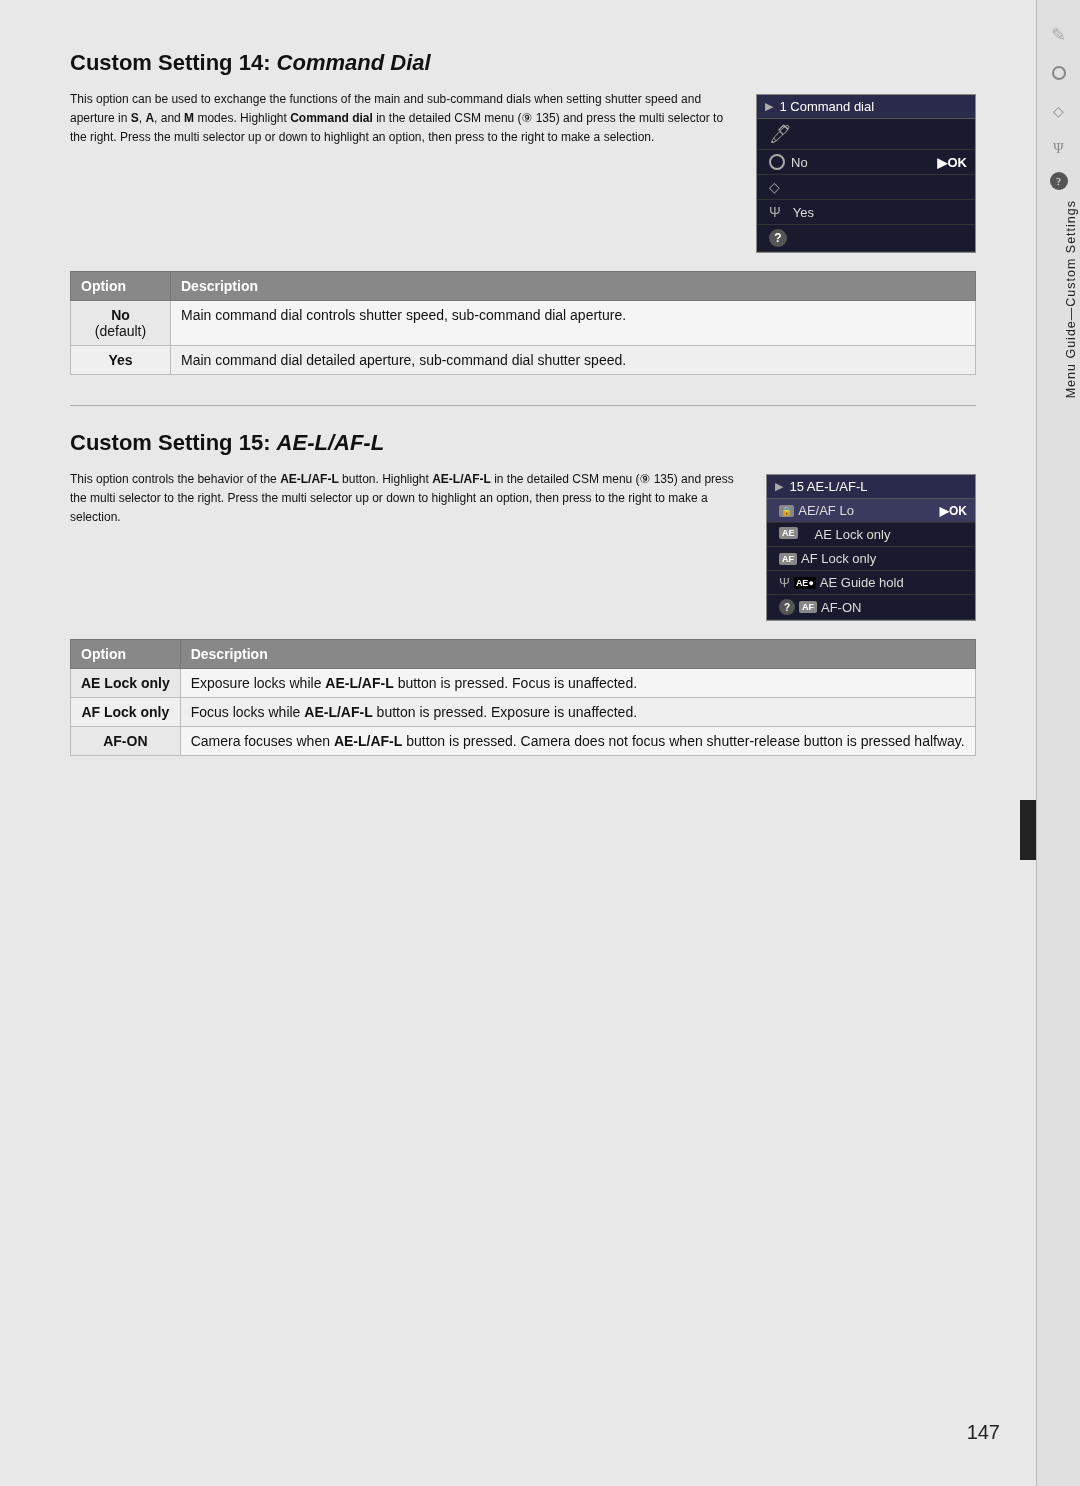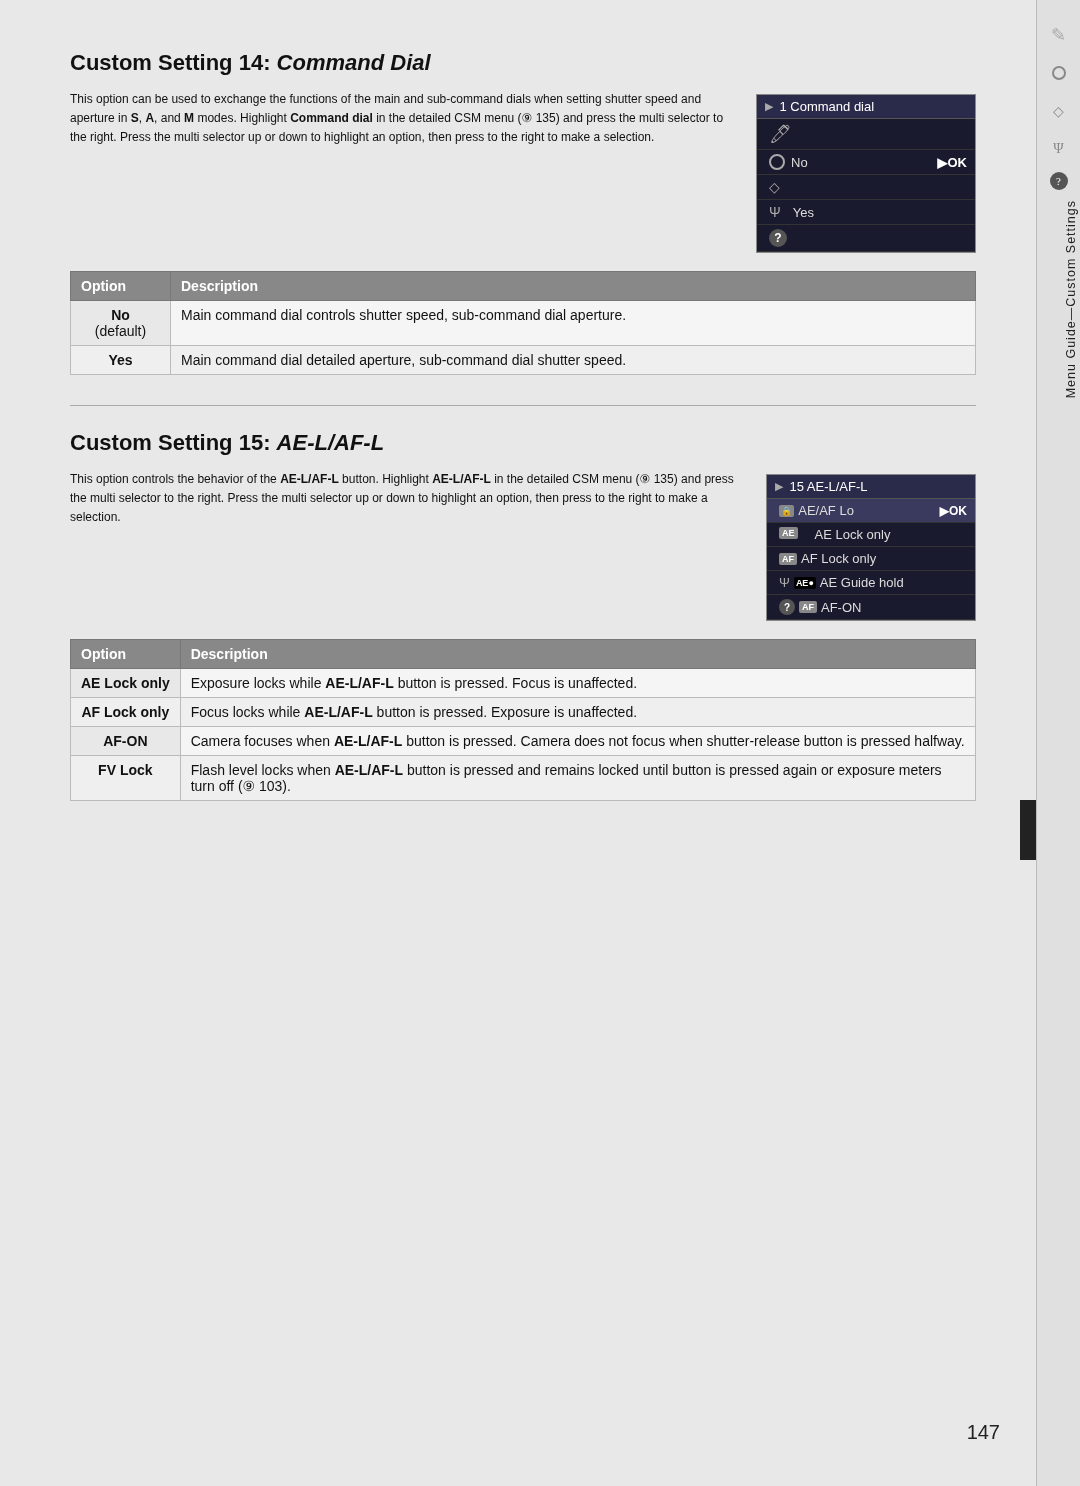--- a/index.html
+++ b/index.html
@@ -312,24 +312,20 @@
             <td>Exposure locks while <strong>AE-L/AF-L</strong> button is pressed. Focus is unaffected.</td>
           </tr>
           <tr>
             <td><strong>AF Lock only</strong></td>
             <td>Focus locks while <strong>AE-L/AF-L</strong> button is pressed. Exposure is unaffected.</td>
           </tr>
           <tr>
             <td><strong>AF-ON</strong></td>
             <td>Camera focuses when <strong>AE-L/AF-L</strong> button is pressed. Camera does not focus when shutter-release button is pressed halfway.</td>
           </tr>
-          <tr>
-            <td><strong>FV Lock</strong></td>
-            <td>Flash level locks when <strong>AE-L/AF-L</strong> button is pressed and remains locked until button is pressed again or exposure meters turn off (⑨ 103).</td>
-          </tr>
         </tbody>
       </table>
     </div>
 
   </div>
 
   <div class="sidebar">
     <div class="sidebar-icons">
       <div class="sidebar-icon" style="font-size:18px;color:#aaa;">✎</div>
       <div class="sidebar-icon">

